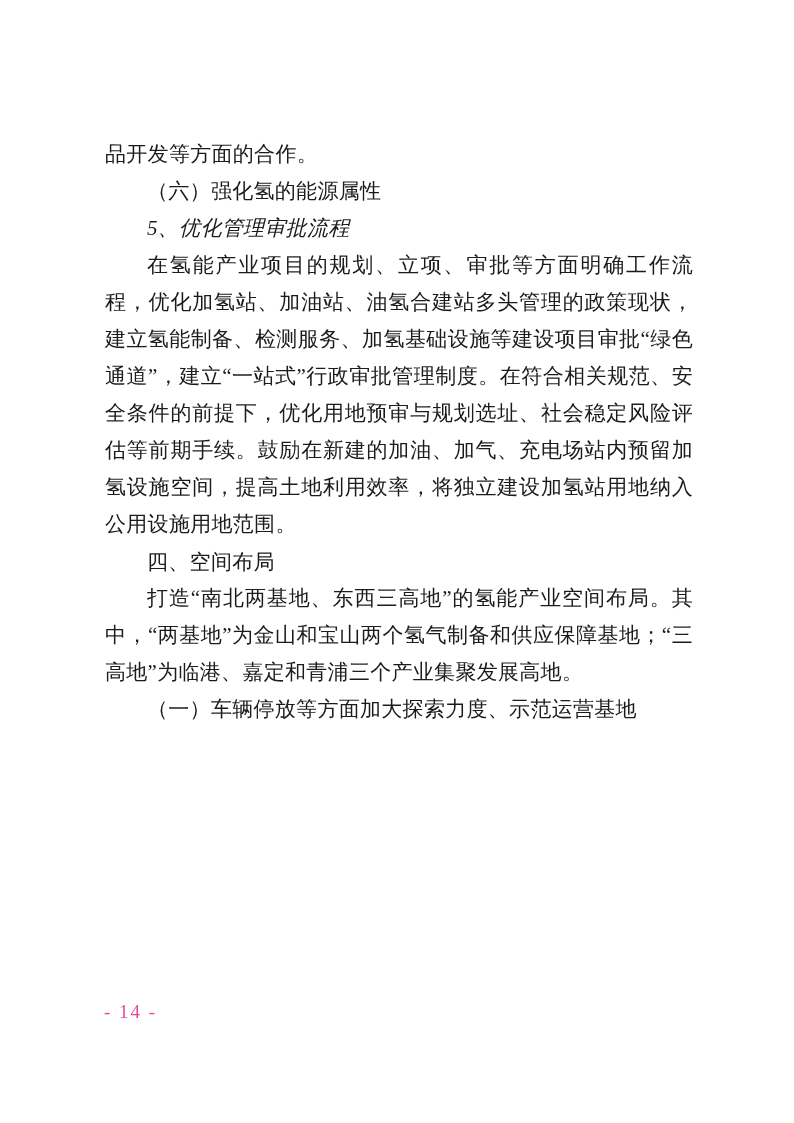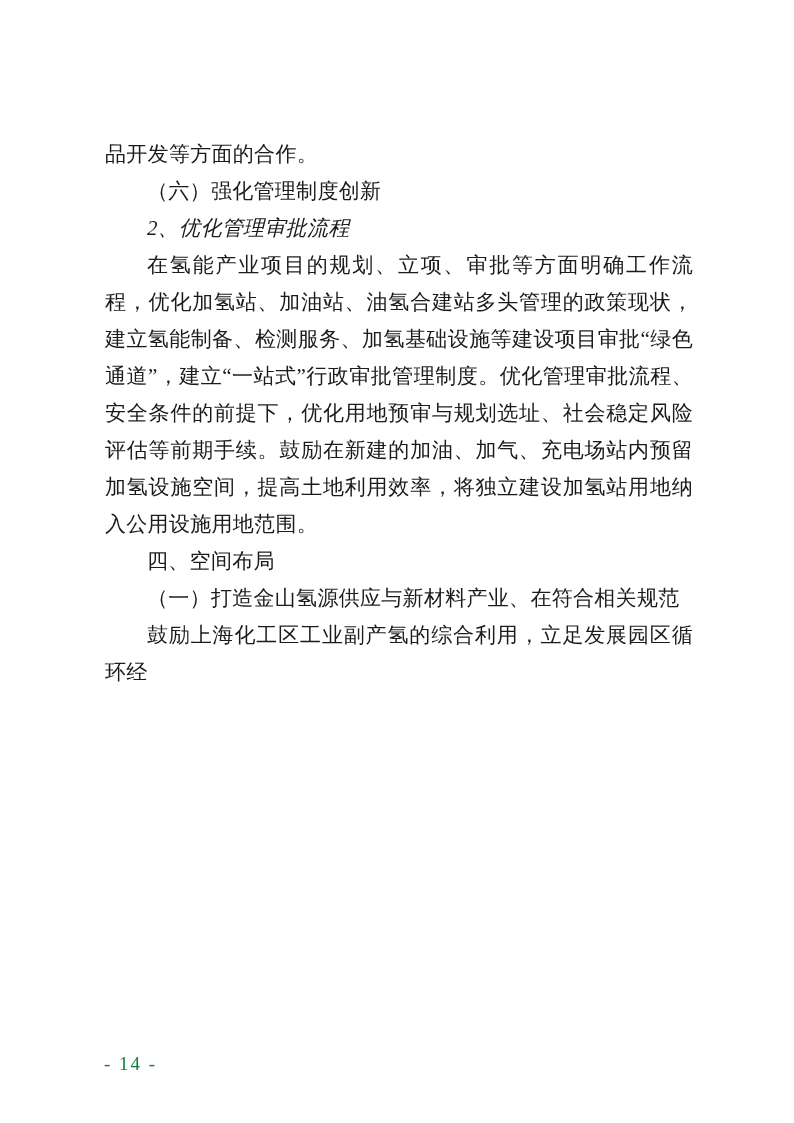--- a/index.html
+++ b/index.html
@@ -28,50 +28,50 @@
     line-height: 37px;
     font-weight: normal;
     text-align: justify;
     letter-spacing: 0.3px;
   }
   .indent {
     text-indent: 2em;
   }
   
   .h-section {
-    font-family: Liberation Serif, serif;
+    font-family: Liberation Sans, sans-serif;
     font-weight: bold;
   }
   
   .h-sub {
     font-weight: bold;
   }
   
   .h-item {
     font-style: italic;
   }
   .footer {
     position: absolute;
     left: 104px;
-    top: 1052px;
+    top: 1000px;
     font-size: 19px;
     line-height: 24px;
     letter-spacing: 2px;
-    color: #15803d;
+    color: #ec4899;
     font-family: "Liberation Serif", "DejaVu Serif", serif;
   }
 </style>
 </head>
 <body>
 
 <div class="page">
   <div class="content">
     <p>品开发等方面的合作。</p>
-    <h3 class="h-sub indent">（六）强化管理制度创新</h3>
-    <h4 class="h-item indent">2、优化管理审批流程</h4>
-    <p class="indent">在氢能产业项目的规划、立项、审批等方面明确工作流程，优化加氢站、加油站、油氢合建站多头管理的政策现状，建立氢能制备、检测服务、加氢基础设施等建设项目审批“绿色通道”，建立“一站式”行政审批管理制度。优化管理审批流程、安全条件的前提下，优化用地预审与规划选址、社会稳定风险评估等前期手续。鼓励在新建的加油、加气、充电场站内预留加氢设施空间，提高土地利用效率，将独立建设加氢站用地纳入公用设施用地范围。</p>
+    <h3 class="h-sub indent">（六）强化氢的能源属性</h3>
+    <h4 class="h-item indent">5、优化管理审批流程</h4>
+    <p class="indent">在氢能产业项目的规划、立项、审批等方面明确工作流程，优化加氢站、加油站、油氢合建站多头管理的政策现状，建立氢能制备、检测服务、加氢基础设施等建设项目审批“绿色通道”，建立“一站式”行政审批管理制度。在符合相关规范、安全条件的前提下，优化用地预审与规划选址、社会稳定风险评估等前期手续。鼓励在新建的加油、加气、充电场站内预留加氢设施空间，提高土地利用效率，将独立建设加氢站用地纳入公用设施用地范围。</p>
     <h2 class="h-section indent">四、空间布局</h2>
-    <h3 class="h-sub indent">（一）打造金山氢源供应与新材料产业、在符合相关规范</h3>
-    <p class="indent">鼓励上海化工区工业副产氢的综合利用，立足发展园区循环经</p>
+    <p class="indent">打造“南北两基地、东西三高地”的氢能产业空间布局。其中，“两基地”为金山和宝山两个氢气制备和供应保障基地；“三高地”为临港、嘉定和青浦三个产业集聚发展高地。</p>
+    <h3 class="h-sub indent">（一）车辆停放等方面加大探索力度、示范运营基地</h3>
   </div>
 
   <div class="footer">- 14 -</div>
 </div>
 
 </body></html>

